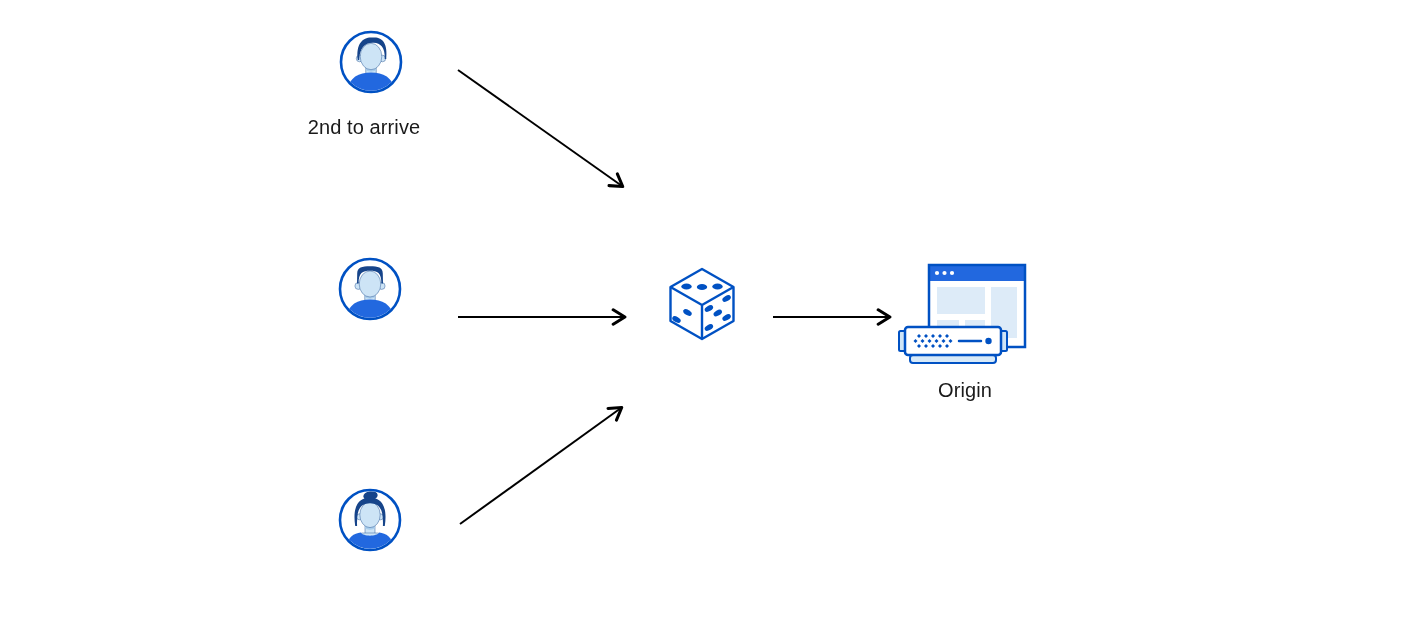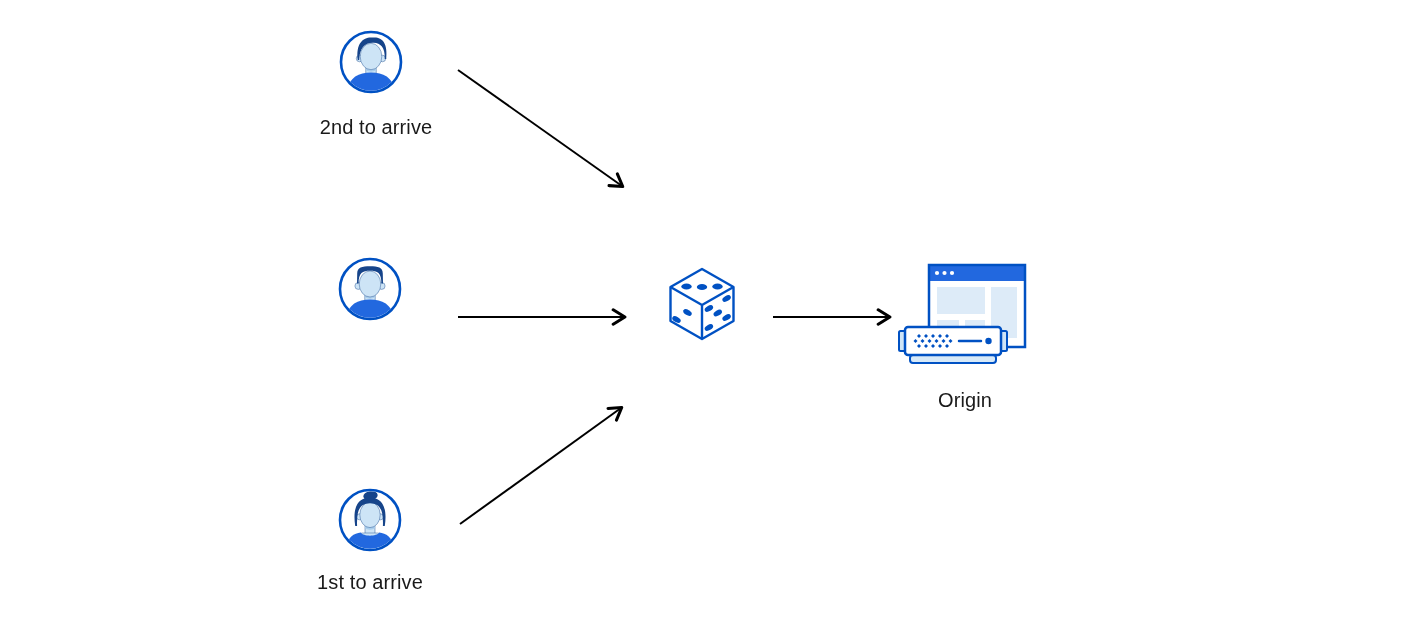--- a/index.html
+++ b/index.html
@@ -69,21 +69,21 @@
         <circle class="av-skin" cx="20.6" cy="28.5" r="3.3"></circle>
         <circle class="av-skin" cx="43.4" cy="28.5" r="3.3"></circle>
         <rect class="av-skin" x="26.8" y="34" width="10.4" height="11"></rect>
         <path class="av-shade" d="M26.8,36 C29,39.5 35,39.5 37.2,36 L37.2,40 C34.5,42.2 29.5,42.2 26.8,40 Z"></path>
         <ellipse class="av-skin" cx="32" cy="26.5" rx="10.8" ry="13.2"></ellipse>
         <path class="av-shirt" d="M7,64 C9,48 19,42.5 32,42.5 C45,42.5 55,48 57,64 Z"></path>
         <path class="av-hair" d="M18.8,30 C16.5,12.5 25,6.6 33.5,7.5 C42.8,6.4 49,12.5 47.2,29 L45.7,29 C46.4,17.3 41.3,13.1 34.8,12.8 C30,12.6 26.3,14.1 24,17 C21.6,20 20.3,24 20.2,30 Z"></path>
       </g>
     </svg>
   </div>
-  <div class="node-label" style="left:276px;top:115px;width:200px;text-align:center;">2nd to arrive</div>
+  <div class="node-label" style="left:264px;top:115px;width:200px;text-align:center;">2nd to arrive</div>
 
   <div class="node" style="left:338px;top:257px;">
     <svg width="64" height="64" viewBox="0 0 64 64">
       <defs>
           <clipPath id="clip-a2">
             <circle cx="32" cy="32" r="28.7"></circle>
           </clipPath>
         </defs>
       <circle class="av-ring" cx="32" cy="32" r="30"></circle>
       <g clip-path="url(#clip-a2)">
@@ -112,21 +112,20 @@
         <rect class="av-skin" x="27" y="34" width="10" height="13"></rect>
         <path class="av-shade" d="M27,36 C29,39.5 35,39.5 37,36 L37,40 C34.5,42.2 29.5,42.2 27,40 Z"></path>
         <rect class="av-skin" x="22" y="45" width="20" height="19" rx="2"></rect>
         <ellipse class="av-skin" cx="32" cy="26.8" rx="10.2" ry="12.8"></ellipse>
         <path class="av-shirt" d="M6.5,64 C8.5,50 15.5,45.2 22.8,44.6 C25.3,48.8 38.7,48.8 41.2,44.6 C48.5,45.2 55.5,50 57.5,64 Z"></path>
         <path class="av-hair" d="M17.2,38 C13.8,15 23,9.8 32,9.8 C41,9.8 50.2,15 46.8,38 L44.9,38 C45.6,21 41.5,15.4 32,15.2 C22.5,15.4 18.4,21 19.1,38 Z"></path>
         <ellipse class="av-hair" cx="32.5" cy="7.8" rx="7.2" ry="4.6" transform="rotate(-8 32.5 7.8)"></ellipse>
       </g>
     </svg>
   </div>
-  <div class="node-label" style="left:270px;top:570px;width:200px;">1st to arrive</div>
 
   <div class="node" style="left:662px;top:264px;">
     <svg width="80" height="80" viewBox="0 0 80 80">
       <path class="dice-body" d="M40,5 L71.5,23 L71.5,57 L40,75 L8.5,57 L8.5,23 Z"></path>
       <path class="dice-edges" d="M8.5,23 L40,41 L71.5,23 M40,41 L40,75"></path>
 
       <ellipse class="dice-pip" cx="24.5" cy="22.5" rx="5.2" ry="3"></ellipse>
       <ellipse class="dice-pip" cx="40" cy="23" rx="5.2" ry="3"></ellipse>
       <ellipse class="dice-pip" cx="55.5" cy="22.5" rx="5.2" ry="3"></ellipse>
 
@@ -160,15 +159,15 @@
       <rect class="srv-base" x="17" y="98" width="86" height="8" rx="3"></rect>
       <rect class="srv-body" x="12" y="70" width="96" height="28" rx="3"></rect>
       <path class="srv-ink" d="
         M26,77 l2,2 -2,2 -2,-2 z M33,77 l2,2 -2,2 -2,-2 z M40,77 l2,2 -2,2 -2,-2 z M47,77 l2,2 -2,2 -2,-2 z M54,77 l2,2 -2,2 -2,-2 z
         M22.5,82 l2,2 -2,2 -2,-2 z M29.5,82 l2,2 -2,2 -2,-2 z M36.5,82 l2,2 -2,2 -2,-2 z M43.5,82 l2,2 -2,2 -2,-2 z M50.5,82 l2,2 -2,2 -2,-2 z M57.5,82 l2,2 -2,2 -2,-2 z
         M26,87 l2,2 -2,2 -2,-2 z M33,87 l2,2 -2,2 -2,-2 z M40,87 l2,2 -2,2 -2,-2 z M47,87 l2,2 -2,2 -2,-2 z M54,87 l2,2 -2,2 -2,-2 z"></path>
       <path class="srv-line" d="M66,84 H88"></path>
       <circle class="srv-ink" cx="95.5" cy="84" r="3.2"></circle>
     </svg>
   </div>
-  <div class="node-label" style="left:895px;top:388px;width:140px;">Origin</div>
+  <div class="node-label" style="left:895px;top:378px;width:140px;">Origin</div>
 
 </div>
 
 </body></html>

